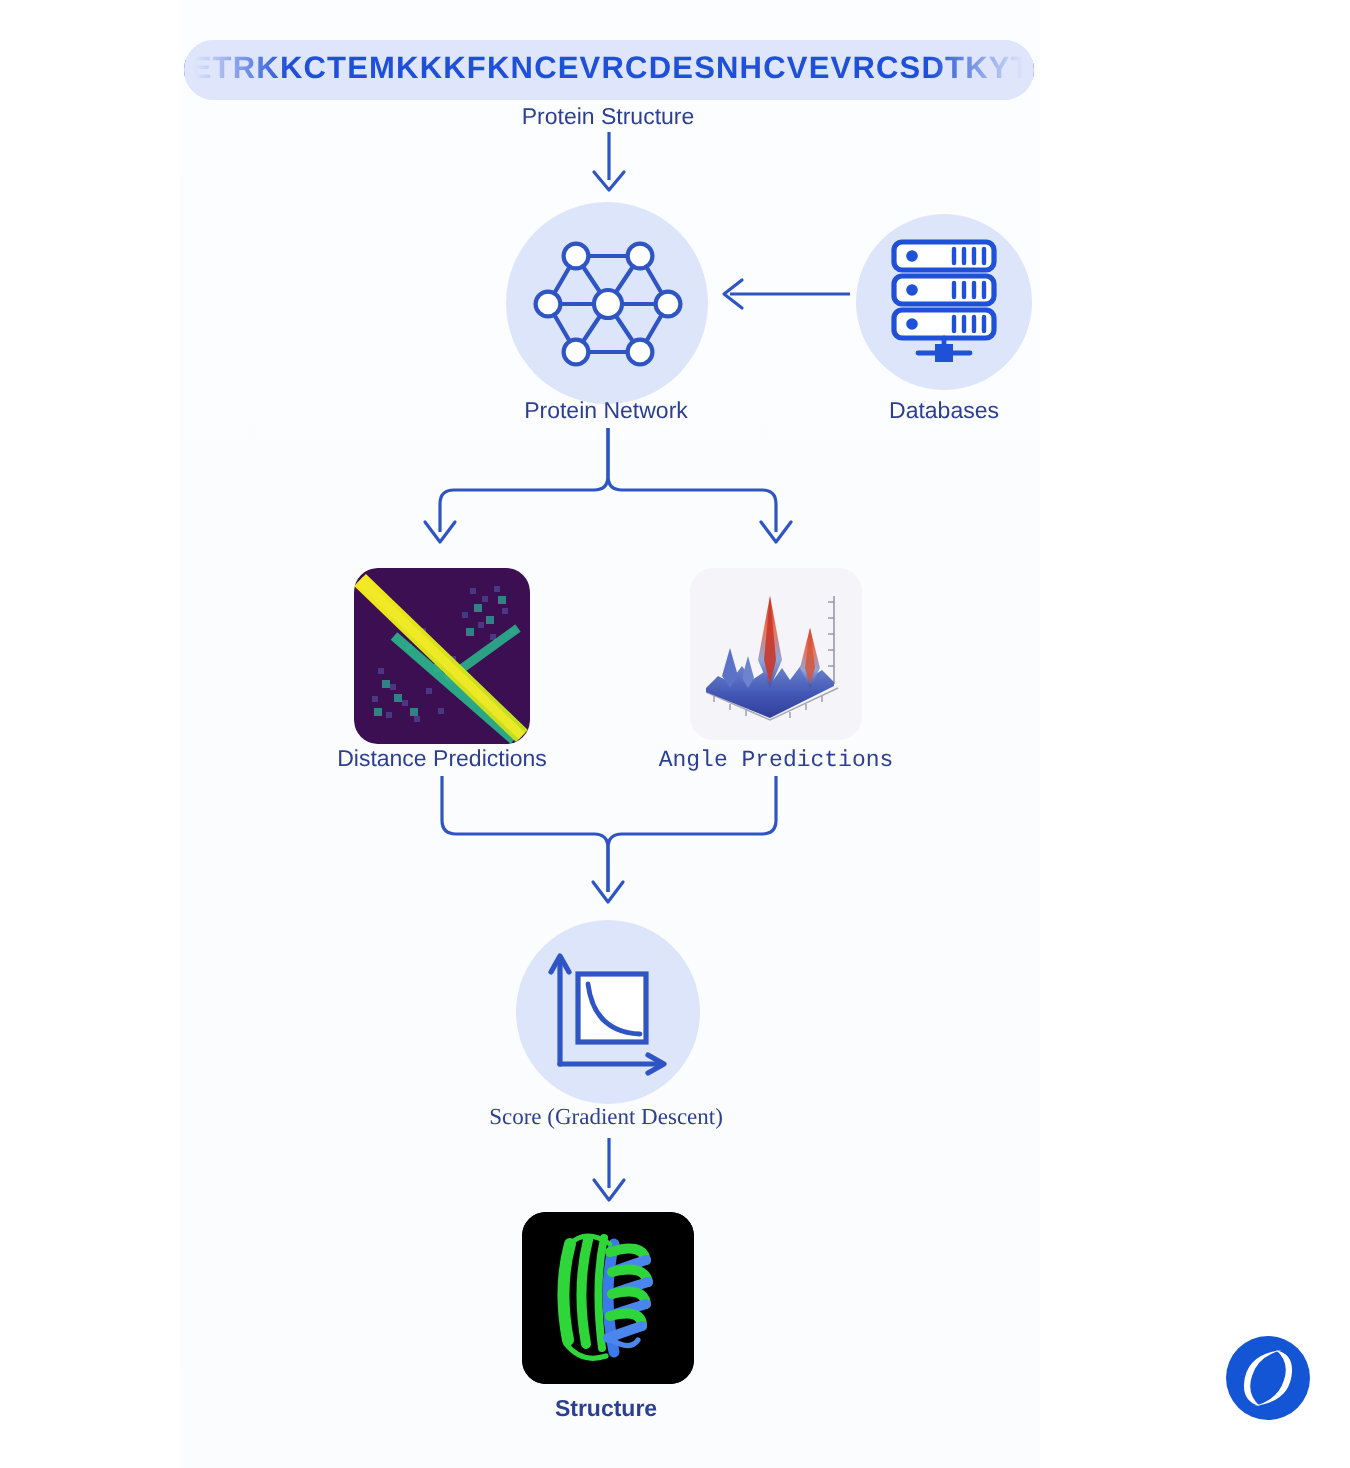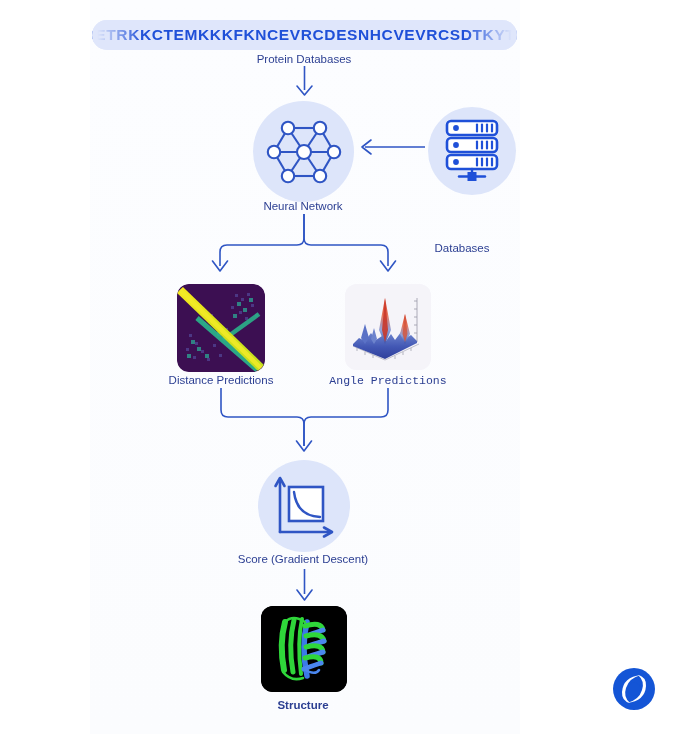--- a/index.html
+++ b/index.html
@@ -115,21 +115,21 @@
 <div id="canvas">
 
   <div class="flow-panel"></div>
 
   <div class="seq-pill">
     <span class="seq-text">SQETRKKCTEMKKKFKNCEVRCDESNHCVEVRCSDTKYTLC</span>
     <div class="seq-fade-l"></div>
     <div class="seq-fade-r"></div>
   </div>
 
-  <div class="lbl" style="left:304px; top:53px;">Protein Databases</div>
+  <div class="lbl" style="left:304px; top:53px;">Protein Structure</div>
 
   <svg style="position:absolute; left:288px; top:66px;" width="34" height="32">
     <line x1="16.5" y1="0" x2="16.5" y2="24" stroke="#2f55c4" stroke-width="1.6"></line>
     <path d="M 9 20 L 16.5 29 L 24 20" fill="none" stroke="#2f55c4" stroke-width="1.6" stroke-linecap="round" stroke-linejoin="round"></path>
   </svg>
 
   <div class="circle-badge" style="left:253px; top:101px; width:101px; height:101px;">
     <svg width="76" height="76" viewBox="0 0 76 76">
       <g stroke="#2f55c4" stroke-width="2.1" fill="none">
         <line x1="22" y1="14" x2="54" y2="14"></line>
@@ -148,21 +148,21 @@
         <circle cx="22" cy="14" r="6.2"></circle>
         <circle cx="54" cy="14" r="6.2"></circle>
         <circle cx="8" cy="38" r="6.2"></circle>
         <circle cx="68" cy="38" r="6.2"></circle>
         <circle cx="22" cy="62" r="6.2"></circle>
         <circle cx="54" cy="62" r="6.2"></circle>
         <circle cx="38" cy="38" r="7"></circle>
       </g>
     </svg>
   </div>
-  <div class="lbl" style="left:303px; top:200px;">Neural Network</div>
+  <div class="lbl" style="left:303px; top:200px;">Protein Network</div>
 
   <div class="circle-badge" style="left:428px; top:107px; width:88px; height:88px;">
     <svg width="62" height="66" viewBox="0 0 62 66">
       <g stroke="#1f50d8" stroke-width="2.6" fill="#ffffff">
         <rect x="6" y="3" width="50" height="14" rx="4"></rect>
         <rect x="6" y="20" width="50" height="14" rx="4"></rect>
         <rect x="6" y="37" width="50" height="14" rx="4"></rect>
       </g>
       <g fill="#1f50d8">
         <circle cx="15" cy="10" r="2.9"></circle>
@@ -183,21 +183,21 @@
         <line x1="46" y1="40.5" x2="46" y2="47.5"></line>
         <line x1="51" y1="40.5" x2="51" y2="47.5"></line>
       </g>
       <g stroke="#1f50d8" stroke-width="2.4" stroke-linecap="round">
         <line x1="31" y1="51" x2="31" y2="58"></line>
         <line x1="18" y1="58.5" x2="44" y2="58.5"></line>
       </g>
       <rect x="26.5" y="54" width="9" height="9" fill="#1f50d8"></rect>
     </svg>
   </div>
-  <div class="lbl" style="left:462px; top:200px;margin-top:42px;">Databases</div>
+  <div class="lbl" style="left:472px; top:200px;">Databases</div>
 
   <svg style="position:absolute; left:357px; top:136px;" width="70" height="22">
     <line x1="68" y1="11" x2="8" y2="11" stroke="#2f55c4" stroke-width="1.6"></line>
     <path d="M 14 4 L 5 11 L 14 18" fill="none" stroke="#2f55c4" stroke-width="1.6" stroke-linecap="round" stroke-linejoin="round"></path>
   </svg>
 
   <svg style="position:absolute; left:160px; top:214px;" width="250" height="66">
     <path d="M 144 0 L 144 24 Q 144 31 137 31 L 67 31 Q 60 31 60 38 L 60 52" fill="none" stroke="#2f55c4" stroke-width="1.6" stroke-linejoin="round"></path>
     <path d="M 144 0 L 144 24 Q 144 31 151 31 L 221 31 Q 228 31 228 38 L 228 52" fill="none" stroke="#2f55c4" stroke-width="1.6" stroke-linejoin="round"></path>
     <path d="M 52.5 47 L 60 57 L 67.5 47" fill="none" stroke="#2f55c4" stroke-width="1.6" stroke-linecap="round" stroke-linejoin="round"></path>
@@ -330,21 +330,21 @@
         <line x1="10" y1="60" x2="10" y2="8"></line>
         <path d="M 5.5 14 L 10 6 L 14.5 14"></path>
 
         <line x1="10" y1="60" x2="60" y2="60"></line>
         <path d="M 54 55.5 L 62 60 L 54 64.5"></path>
       </g>
       <rect x="19" y="15" width="34" height="34" fill="#ffffff" stroke="#2f55c4" stroke-width="2.6"></rect>
       <path d="M 24 20 Q 27 44 50 45" fill="none" stroke="#2f55c4" stroke-width="2.4" stroke-linecap="round"></path>
     </svg>
   </div>
-  <div class="lbl" style="left:303px; top:553px;">Score (Gradient Descent)</div>
+  <div class="lbl" style="left:303px; top:553px;font-family:Liberation Serif, serif;">Score (Gradient Descent)</div>
 
   <svg style="position:absolute; left:288px; top:569px;" width="34" height="34">
     <line x1="16.5" y1="0" x2="16.5" y2="25" stroke="#2f55c4" stroke-width="1.6"></line>
     <path d="M 9 21 L 16.5 31 L 24 21" fill="none" stroke="#2f55c4" stroke-width="1.6" stroke-linecap="round" stroke-linejoin="round"></path>
   </svg>
 
   <div class="tile" style="left:261px; top:606px; width:86px; height:86px; background:#000000;">
     <svg width="86" height="86" viewBox="0 0 86 86">
       <defs>
         <clipPath id="structclip">

